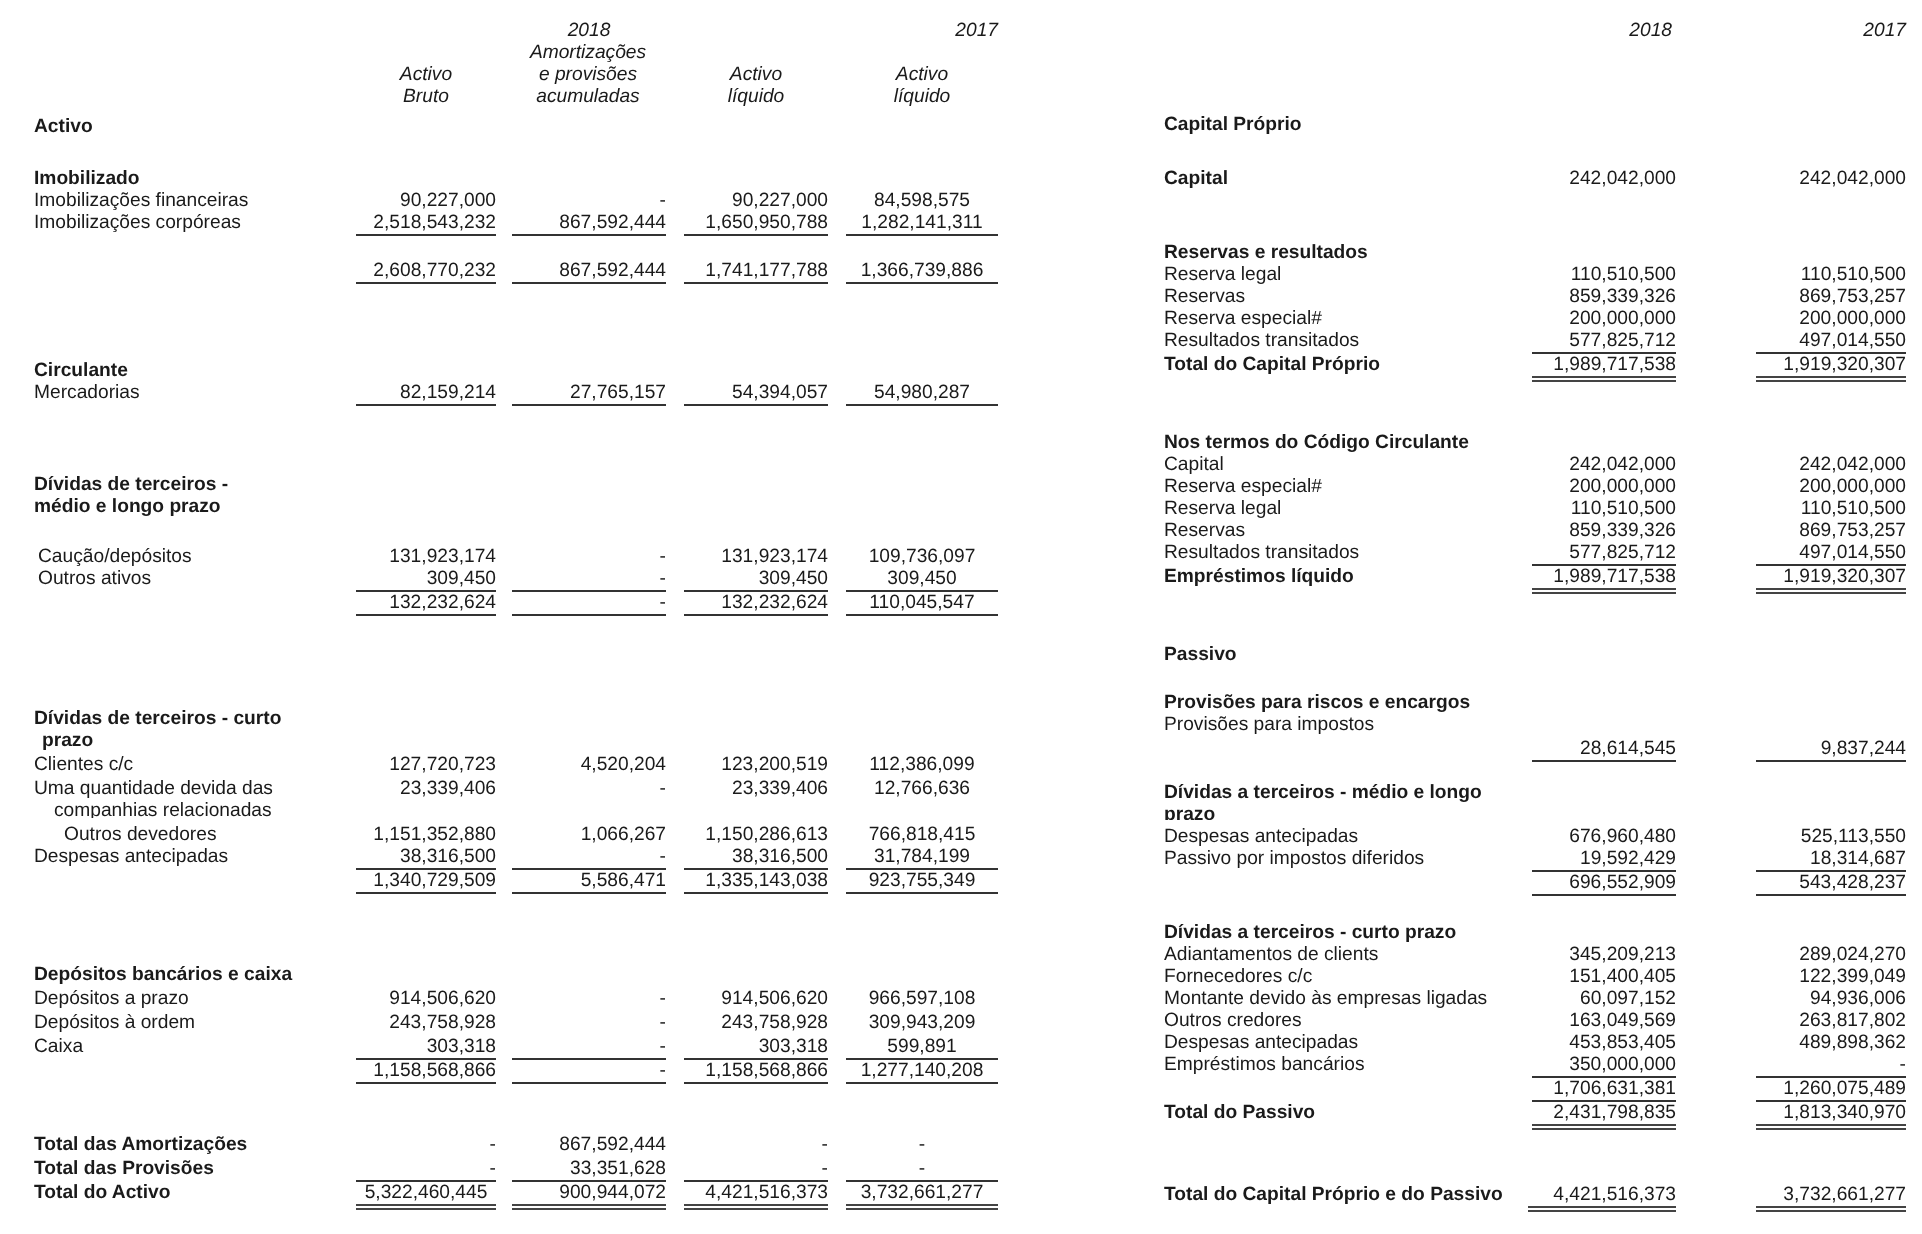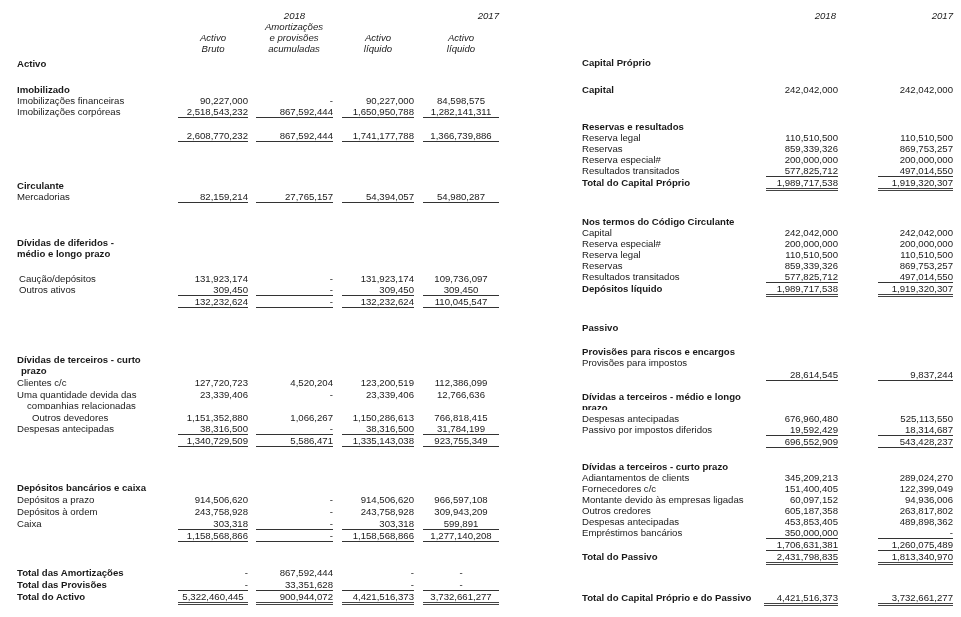--- a/index.html
+++ b/index.html
@@ -75,21 +75,21 @@
   <div class="abs b" style="left:17px;top:180px;">Circulante</div>
   <div>
     <div class="abs" style="left:17px;top:191px;">Mercadorias</div>
     <div class="abs num c1 ul" style="top:191px;">82,159,214</div>
     <div class="abs num c2 ul" style="top:191px;">27,765,157</div>
     <div class="abs num c3 ul" style="top:191px;">54,394,057</div>
     <div class="abs num c4 ul" style="top:191px;">54,980,287</div>
   </div>
 
   <div class="abs b" style="left:17px;top:237px;">
-    <div>Dívidas de diferidos -</div>
+    <div>Dívidas de terceiros -</div>
     <div>médio e longo prazo</div>
   </div>
   <div>
     <div class="abs" style="left:19px;top:273px;">Caução/depósitos</div>
     <div class="abs num c1" style="top:273px;">131,923,174</div>
     <div class="abs num c2" style="top:273px;">-</div>
     <div class="abs num c3" style="top:273px;">131,923,174</div>
     <div class="abs num c4" style="top:273px;">109,736,097</div>
   </div>
   <div>
@@ -257,21 +257,21 @@
     <div class="abs" style="left:582px;top:260px;">Reservas</div>
     <div class="abs num r1" style="top:260px;">859,339,326</div>
     <div class="abs num r2" style="top:260px;">869,753,257</div>
   </div>
   <div>
     <div class="abs" style="left:582px;top:271px;">Resultados transitados</div>
     <div class="abs num r1 ul" style="top:271px;">577,825,712</div>
     <div class="abs num r2 ul" style="top:271px;">497,014,550</div>
   </div>
   <div>
-    <div class="abs b" style="left:582px;top:283px;">Depósitos líquido</div>
+    <div class="abs b" style="left:582px;top:283px;">Empréstimos líquido</div>
     <div class="abs num r1 dul" style="top:283px;">1,989,717,538</div>
     <div class="abs num r2 dul" style="top:283px;">1,919,320,307</div>
   </div>
 
   <div class="abs b" style="left:582px;top:322px;">Passivo</div>
   <div class="abs b" style="left:582px;top:346px;">Provisões para riscos e encargos</div>
   <div>
     <div class="abs" style="left:582px;top:357px;">Provisões para impostos</div>
     <div class="abs num r1 ul" style="top:369px;">28,614,545</div>
     <div class="abs num r2 ul" style="top:369px;">9,837,244</div>
@@ -307,21 +307,21 @@
     <div class="abs num r1" style="top:483px;">151,400,405</div>
     <div class="abs num r2" style="top:483px;">122,399,049</div>
   </div>
   <div>
     <div class="abs" style="left:582px;top:494px;">Montante devido às empresas ligadas</div>
     <div class="abs num r1" style="top:494px;">60,097,152</div>
     <div class="abs num r2" style="top:494px;">94,936,006</div>
   </div>
   <div>
     <div class="abs" style="left:582px;top:505px;">Outros credores</div>
-    <div class="abs num r1" style="top:505px;">605,187,358</div>
+    <div class="abs num r1" style="top:505px;">163,049,569</div>
     <div class="abs num r2" style="top:505px;">263,817,802</div>
   </div>
   <div>
     <div class="abs" style="left:582px;top:516px;">Despesas antecipadas</div>
     <div class="abs num r1" style="top:516px;">453,853,405</div>
     <div class="abs num r2" style="top:516px;">489,898,362</div>
   </div>
   <div>
     <div class="abs" style="left:582px;top:527px;text-align:right;">Empréstimos bancários</div>
     <div class="abs num r1 ul" style="top:527px;">350,000,000</div>

